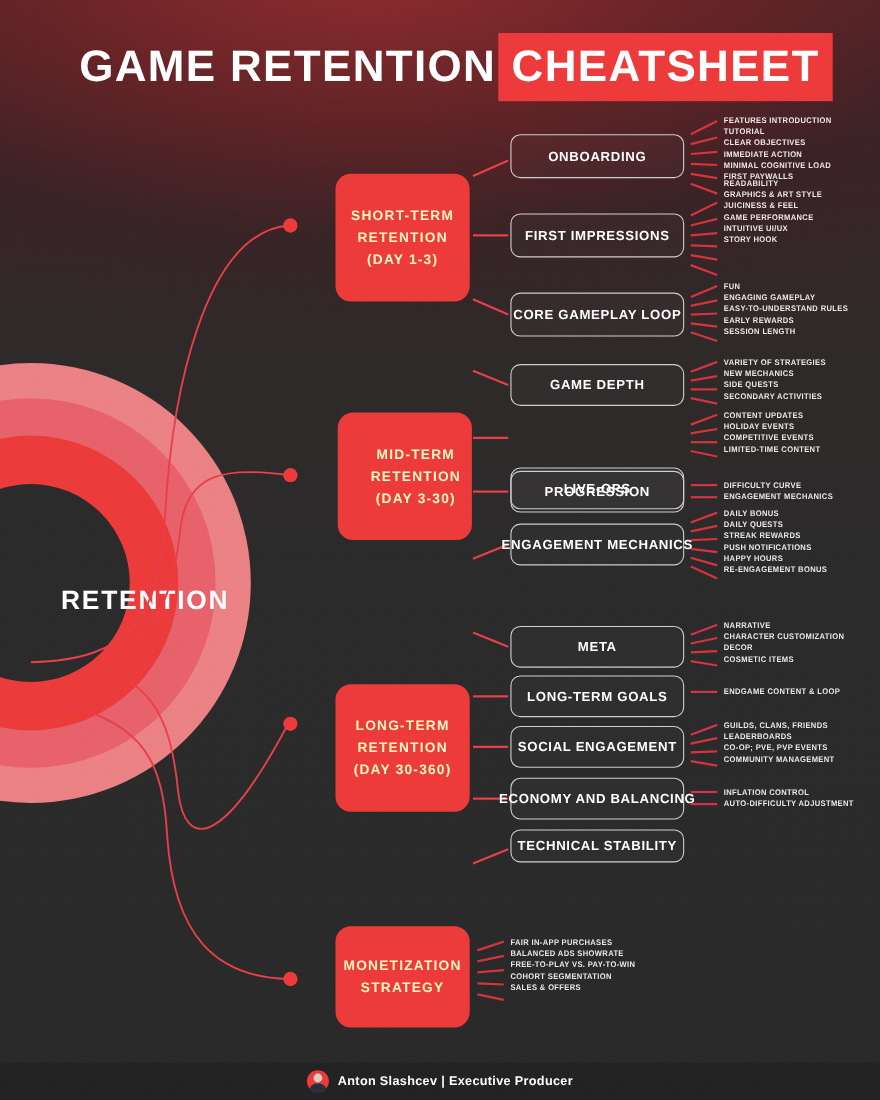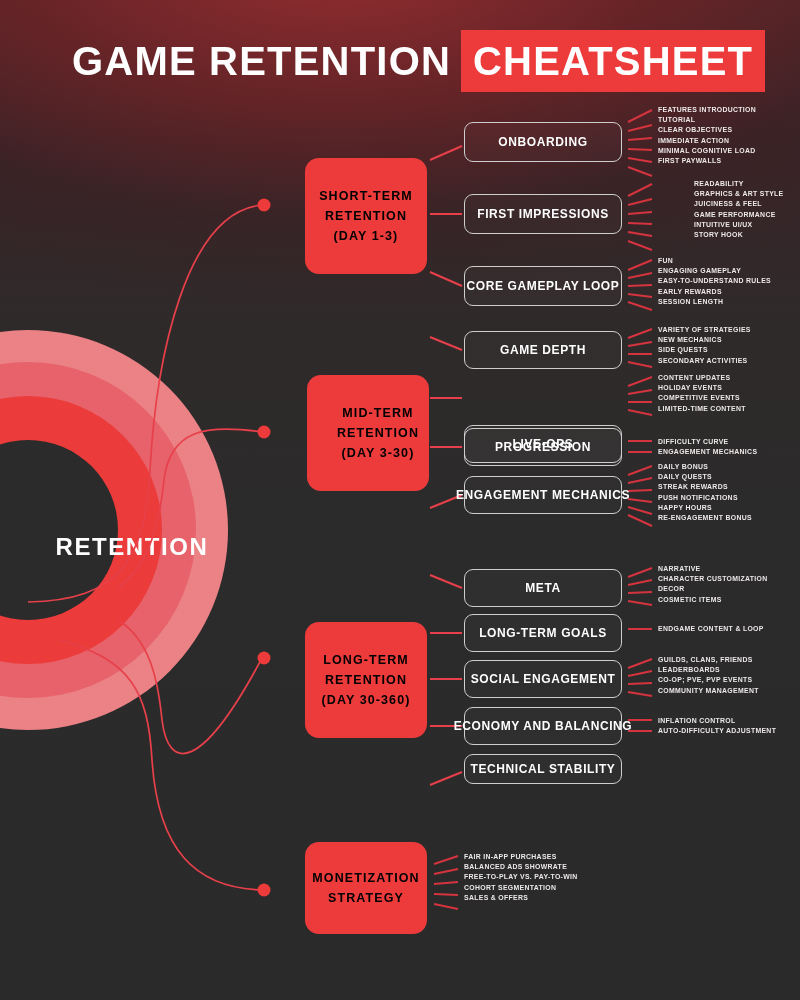--- a/index.html
+++ b/index.html
@@ -27,21 +27,21 @@
     position:absolute; left:72px; top:0; display:flex; align-items:center; gap:0;
     height:62px;
   }
   .t-main{
     color:#fff; font-size:40px; font-weight:bold; letter-spacing:1.2px;
     font-family:"Liberation Sans", sans-serif; line-height:62px;
     transform:scaleX(1.0); white-space:nowrap;
   }
   .t-hl{
     background:#ee3b3b; color:#fff; font-size:40px; font-weight:bold;
-    letter-spacing:1.2px; line-height:62px; padding:0 12px; margin-left:10px;
+    letter-spacing:1.2px; line-height:62px; padding:0 12px; margin-left:2px;
     white-space:nowrap;
   }
 
   
   #rings{ position:absolute; left:-172px; top:330px; width:400px; height:400px; }
   .ring{ position:absolute; border-radius:50%; }
   .r1{ left:0; top:0; width:400px; height:400px; background:#ec8285; }
   .r2{ left:32px; top:32px; width:336px; height:336px; background:#e8626a; }
   .r3{ left:66px; top:66px; width:268px; height:268px; background:#ec3b3b; }
   .r4{ left:110px; top:110px; width:180px; height:180px; background:#2b2b2b; }
@@ -50,21 +50,21 @@
     color:#fff; font-size:24px; font-weight:bold; letter-spacing:1.6px;
   }
 
   
   #wires{ position:absolute; left:0; top:0; width:800px; height:1000px; }
 
   
   .cat{
     position:absolute; background:#ee3b3b; border-radius:14px;
     display:flex; flex-direction:column; align-items:center; justify-content:center;
-    color:#000000; text-align:center; padding:6px 8px;
+    color:#fef9c3; text-align:center; padding:6px 8px;
   }
   .cat .cl{
     font-size:12.5px; font-weight:bold; letter-spacing:1.1px; line-height:20px;
     white-space:nowrap;
   }
 
   
   .sub{
     position:absolute; border:1.4px solid #cfcfcf; border-radius:9px;
     background:rgba(255,255,255,0.02);
@@ -250,21 +250,21 @@
 
   <div class="details" style="left:658px;top:105px;">
     <div class="d">FEATURES INTRODUCTION</div>
     <div class="d">TUTORIAL</div>
     <div class="d">CLEAR OBJECTIVES</div>
     <div class="d">IMMEDIATE ACTION</div>
     <div class="d">MINIMAL COGNITIVE LOAD</div>
     <div class="d">FIRST PAYWALLS</div>
   </div>
 
-  <div class="details" style="left:658px;top:179px;margin-left:36px;">
+  <div class="details" style="left:658px;top:162px;">
     <div class="d">READABILITY</div>
     <div class="d">GRAPHICS &amp; ART STYLE</div>
     <div class="d">JUICINESS &amp; FEEL</div>
     <div class="d">GAME PERFORMANCE</div>
     <div class="d">INTUITIVE UI/UX</div>
     <div class="d">STORY HOOK</div>
   </div>
 
   <div class="details" style="left:658px;top:256px;">
     <div class="d">FUN</div>
@@ -326,14 +326,21 @@
   </div>
 
   <div class="details" style="left:464px;top:852px;">
     <div class="d">FAIR IN-APP PURCHASES</div>
     <div class="d">BALANCED ADS SHOWRATE</div>
     <div class="d">FREE-TO-PLAY VS. PAY-TO-WIN</div>
     <div class="d">COHORT SEGMENTATION</div>
     <div class="d">SALES &amp; OFFERS</div>
   </div>
 
+  <div id="footer">
+    <div id="avatar">
+      <div class="head"></div>
+      <div class="body"></div>
+    </div>
+    <div class="fl">Anton Slashcev | Executive Producer</div>
+  </div>
 
 </div>
 
 </body></html>

